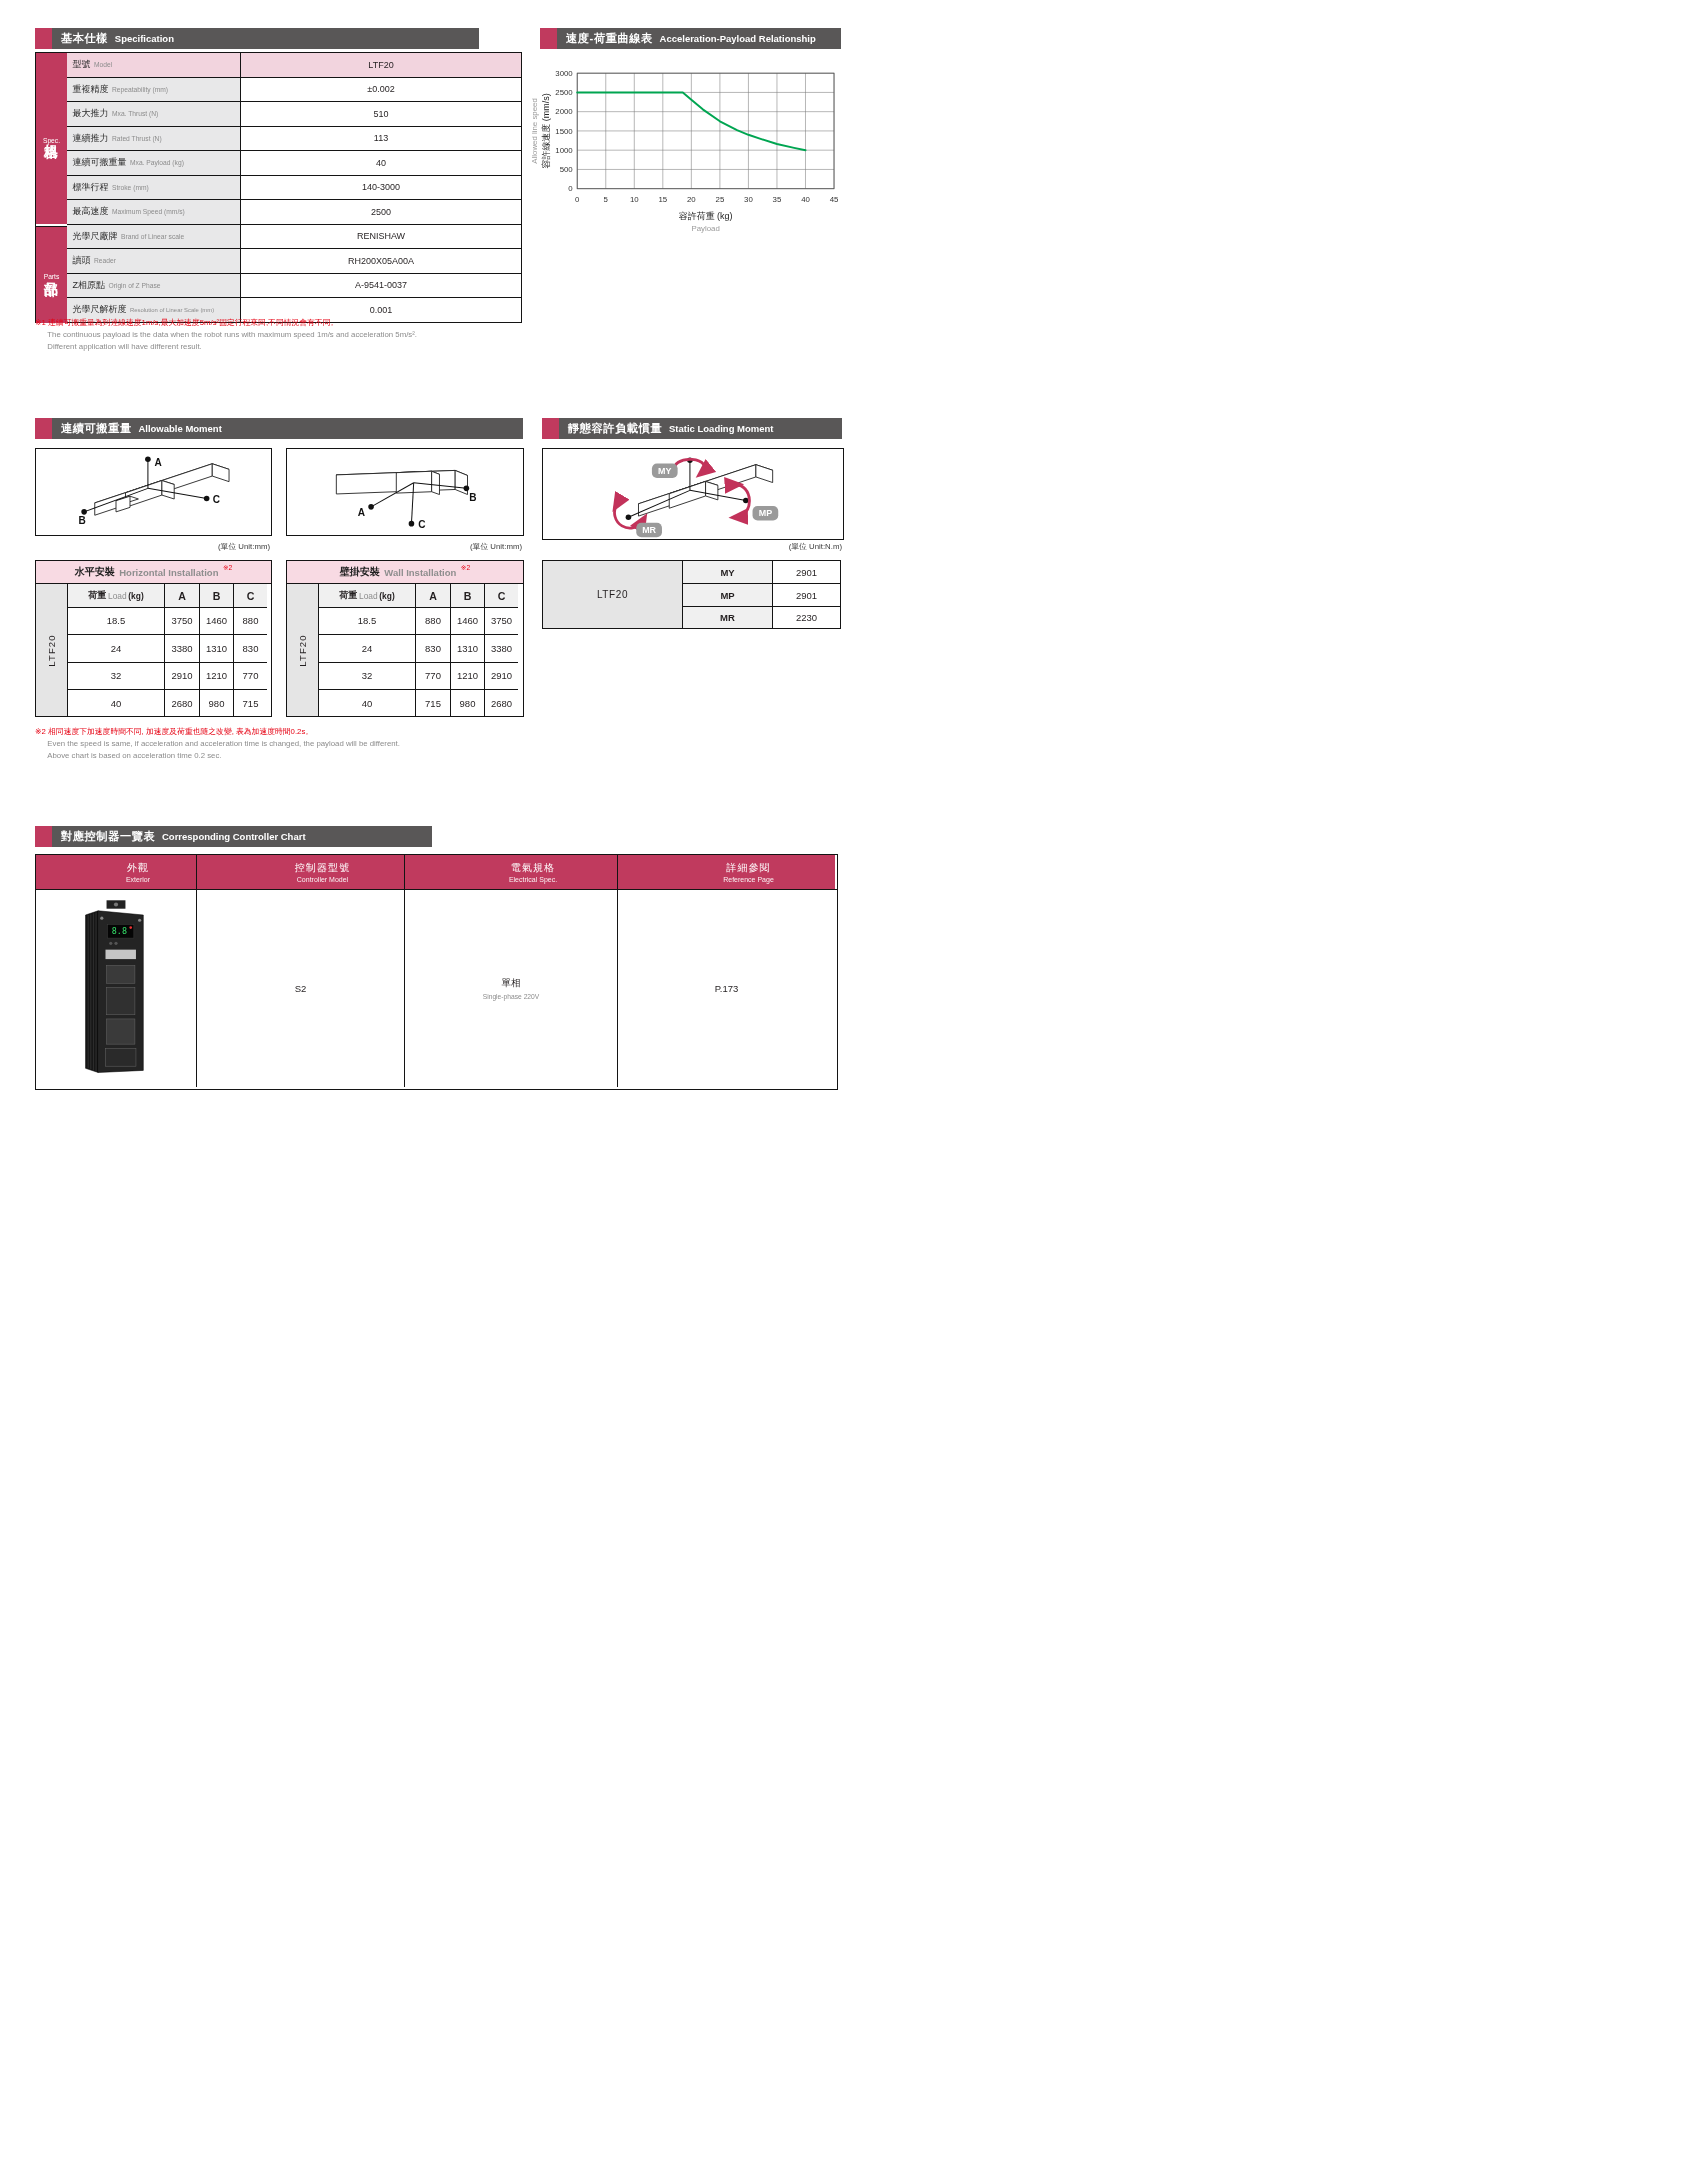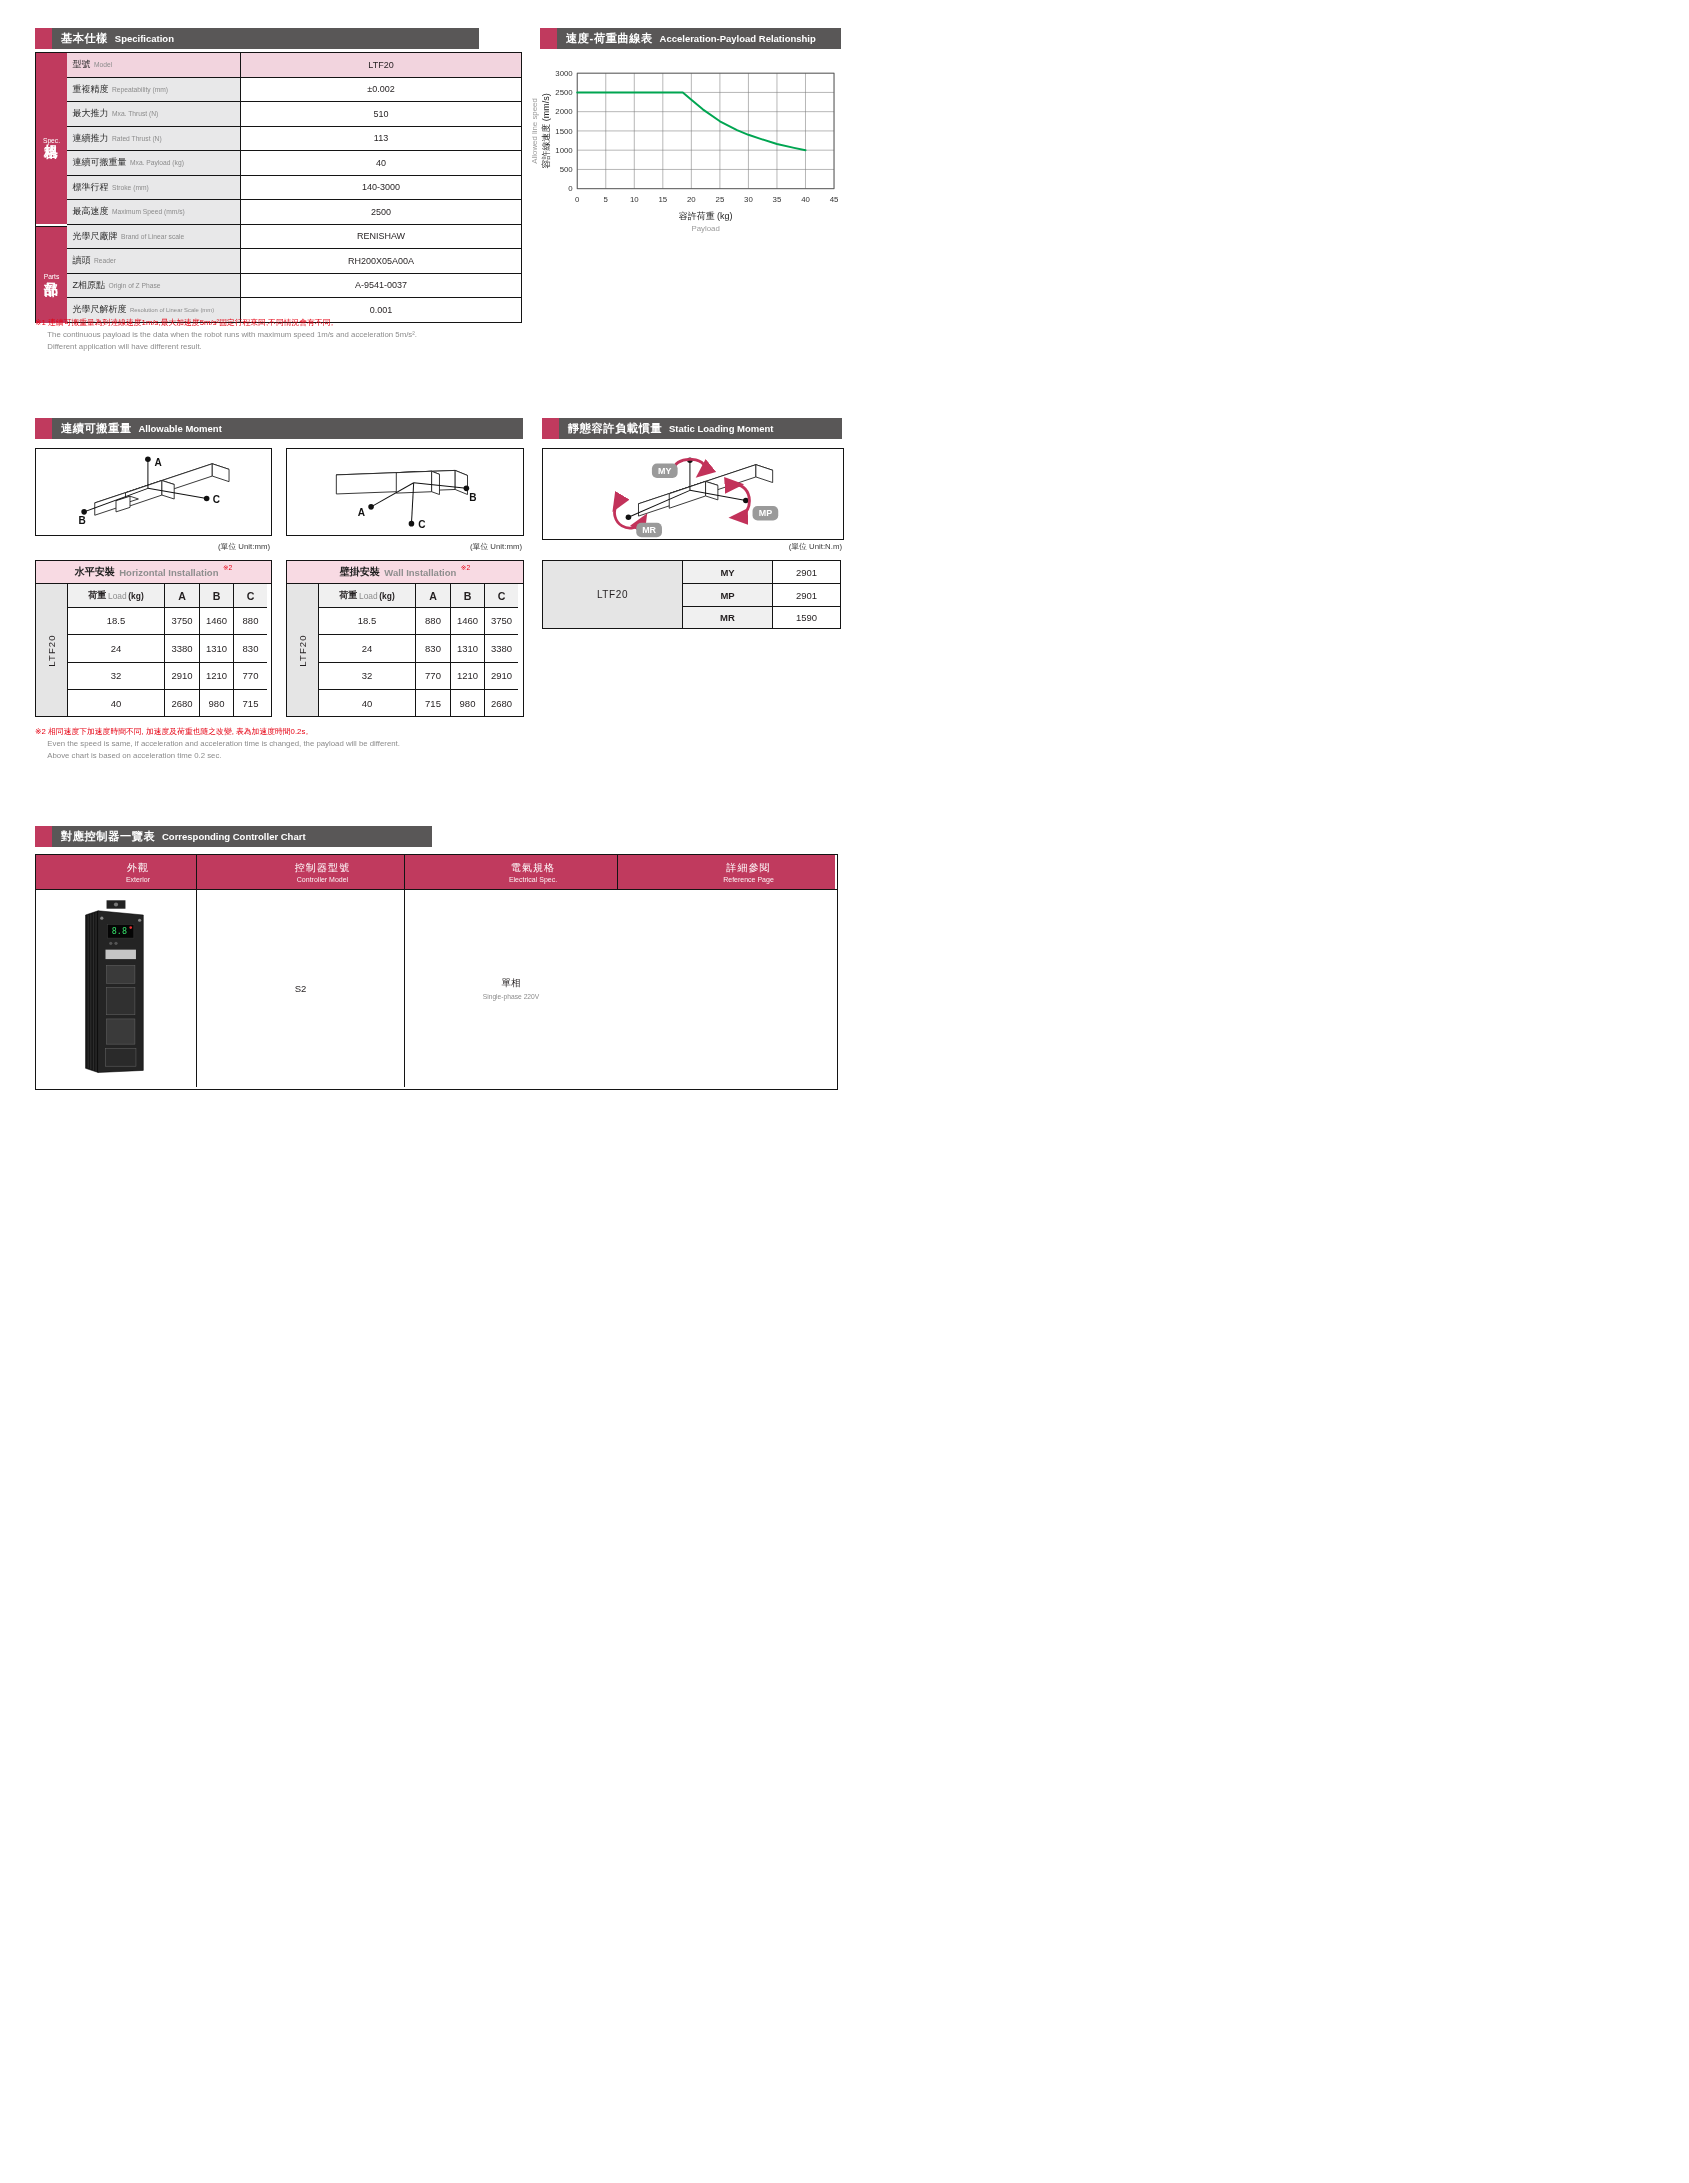--- a/index.html
+++ b/index.html
@@ -441,21 +441,21 @@
     </div>
   </div>
 
   <div class="stat-table">
     <div class="cell stat-model" style="grid-row:1/4;">LTF20</div>
     <div class="cell stat-key bl">MY</div>
     <div class="cell stat-val bl">2901</div>
     <div class="cell stat-key bl bt">MP</div>
     <div class="cell stat-val bl bt">2901</div>
     <div class="cell stat-key bl bt">MR</div>
-    <div class="cell stat-val bl bt">1590</div>
+    <div class="cell stat-val bl bt">2230</div>
   </div>
 
   <div class="fnote" style="left:35px;top:726px;width:504px;">
     <div class="red">※2 相同速度下加速度時間不同, 加速度及荷重也隨之改變, 表為加速度時間0.2s。</div>
     <div class="gray">Even the speed is same, if acceleration and acceleration time is changed, the payload will be different.</div>
     <div class="gray">Above chart is based on acceleration time 0.2 sec.</div>
   </div>
 
   <div class="sec-head" style="left:35px;top:826px;width:397px;justify-content:space-between;">
     <div class="sq"></div>
@@ -509,17 +509,20 @@
           <circle cx="125" cy="40" r="3" fill="#888"></circle>
         </svg>
       </div>
       <div class="ctrl-cell">
         <span class="big">S2</span>
       </div>
       <div class="ctrl-cell">
         <span class="big">單相</span>
         <span class="sub">Single-phase 220V</span>
       </div>
+      <div class="ctrl-cell">
+        <span class="big">P.173</span>
+      </div>
     </div>
   </div>
 
 </div>
 
 
 </body></html>

